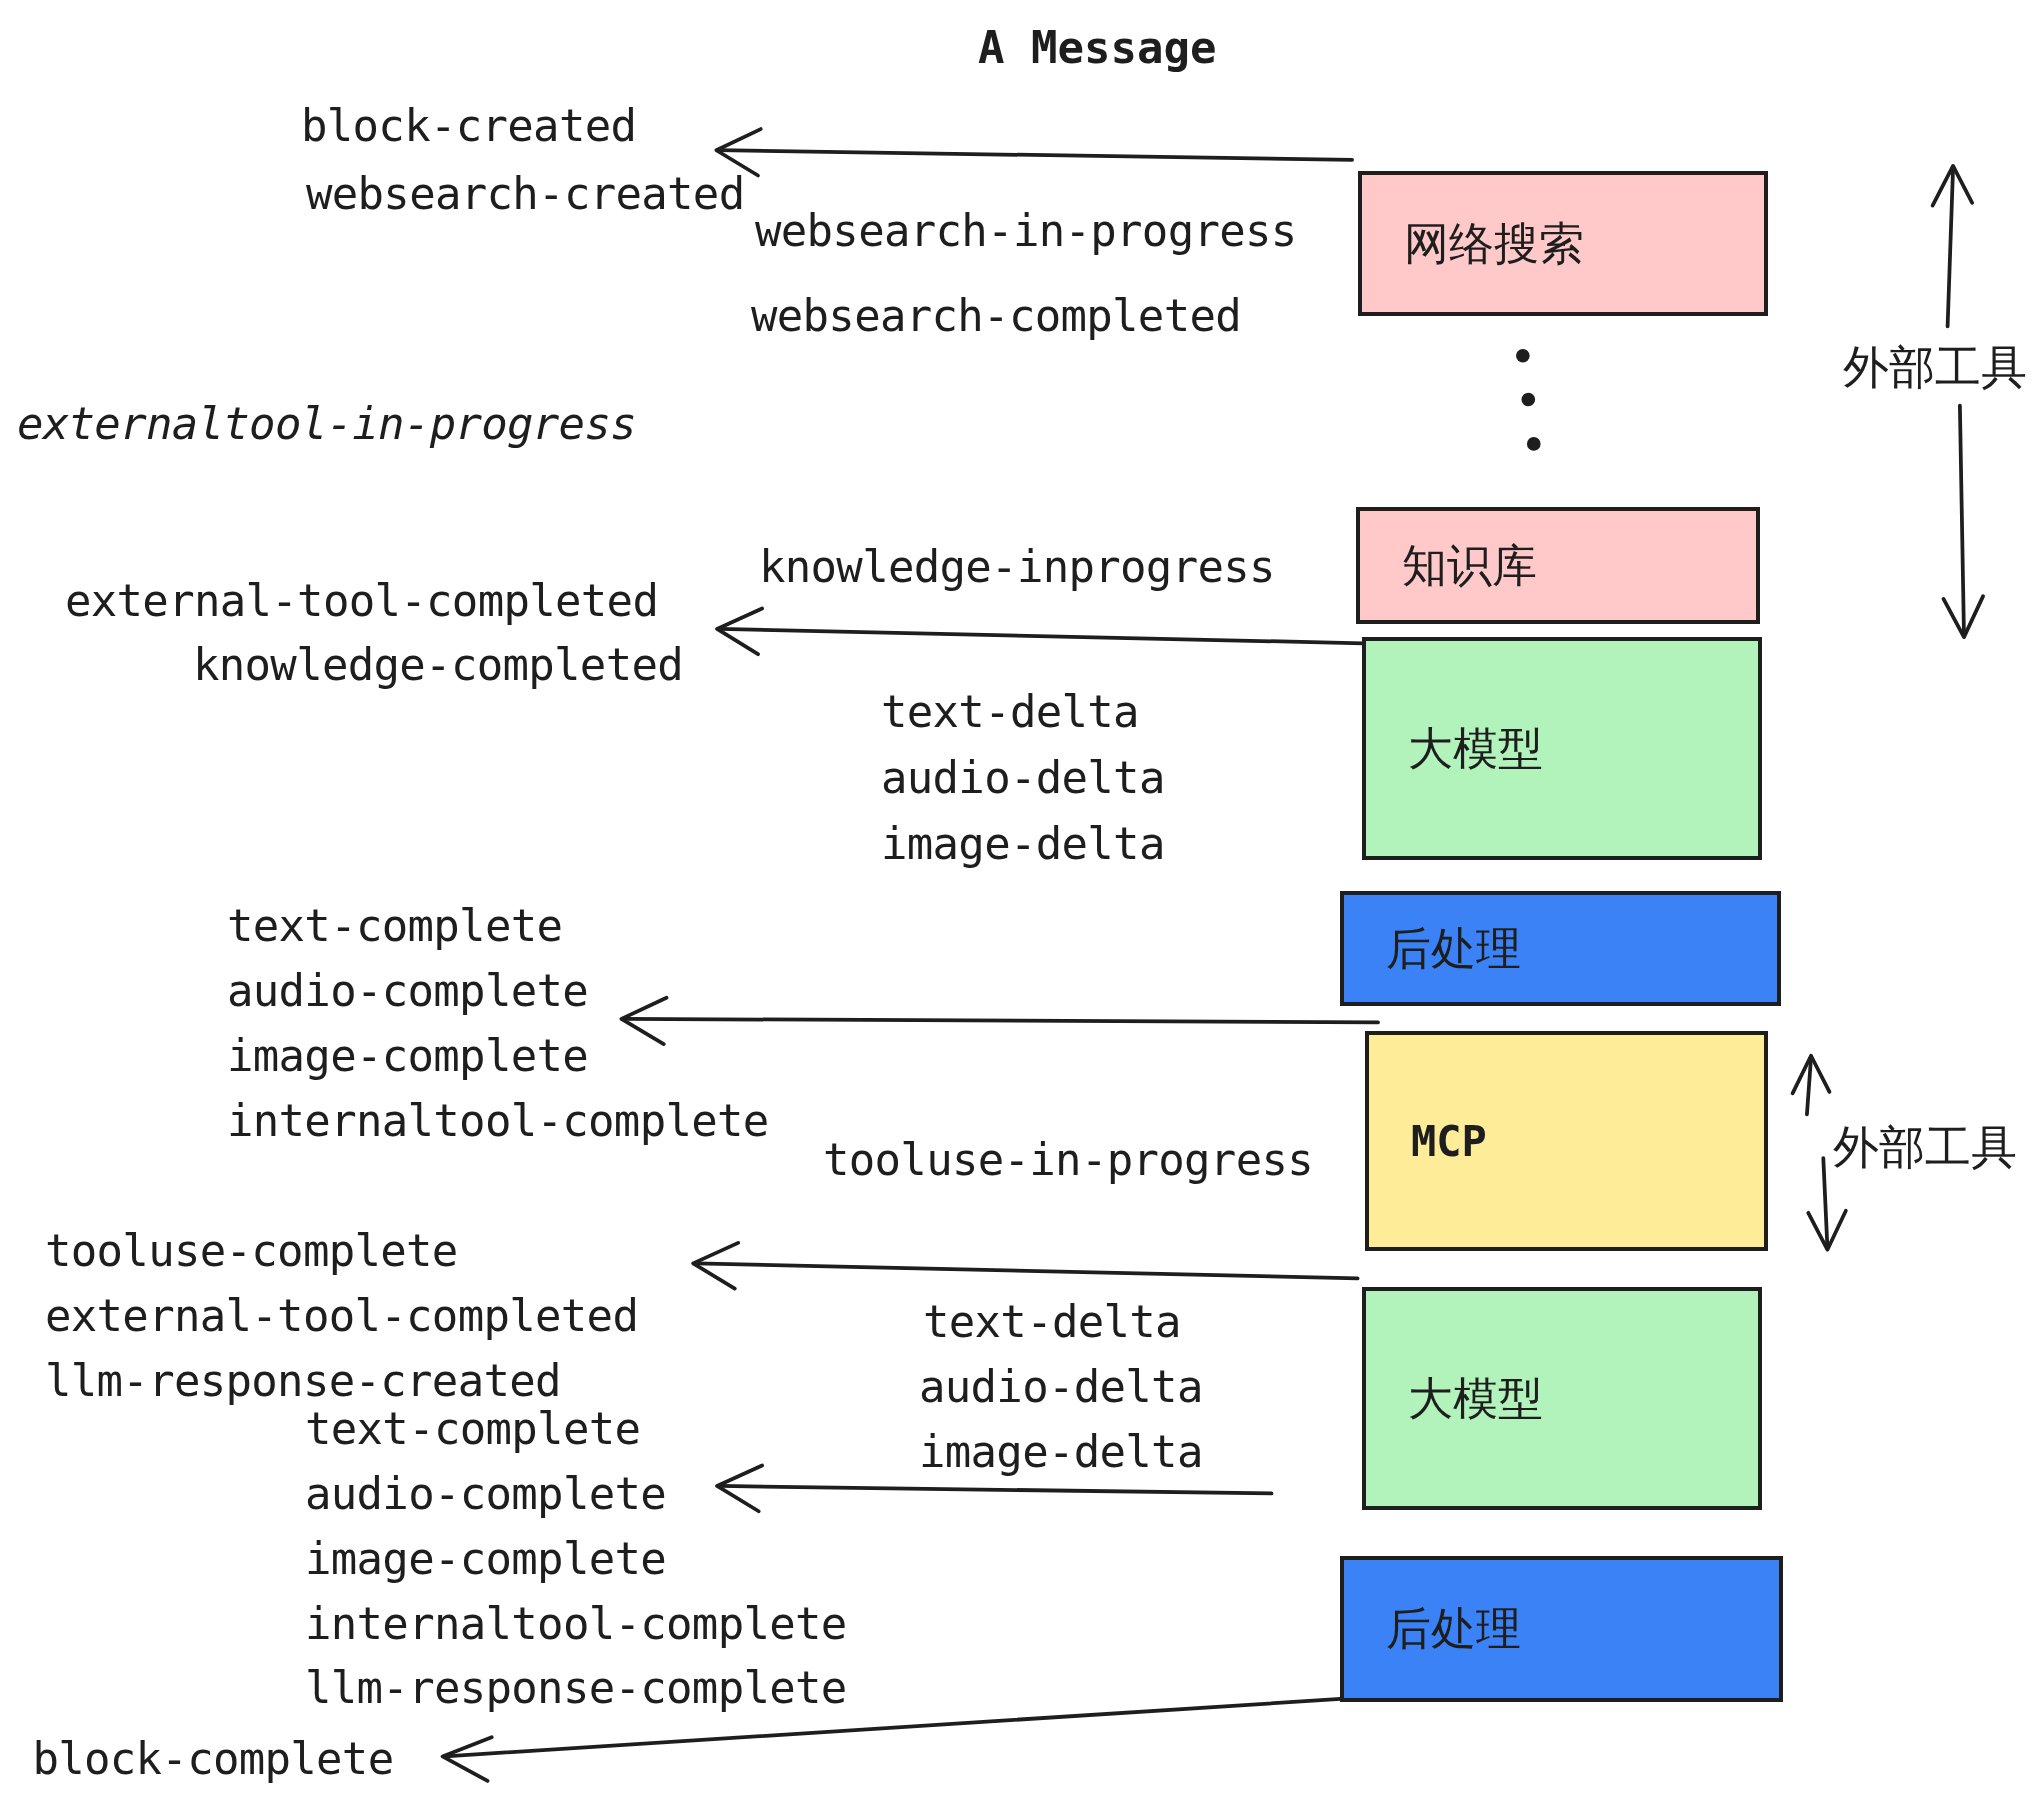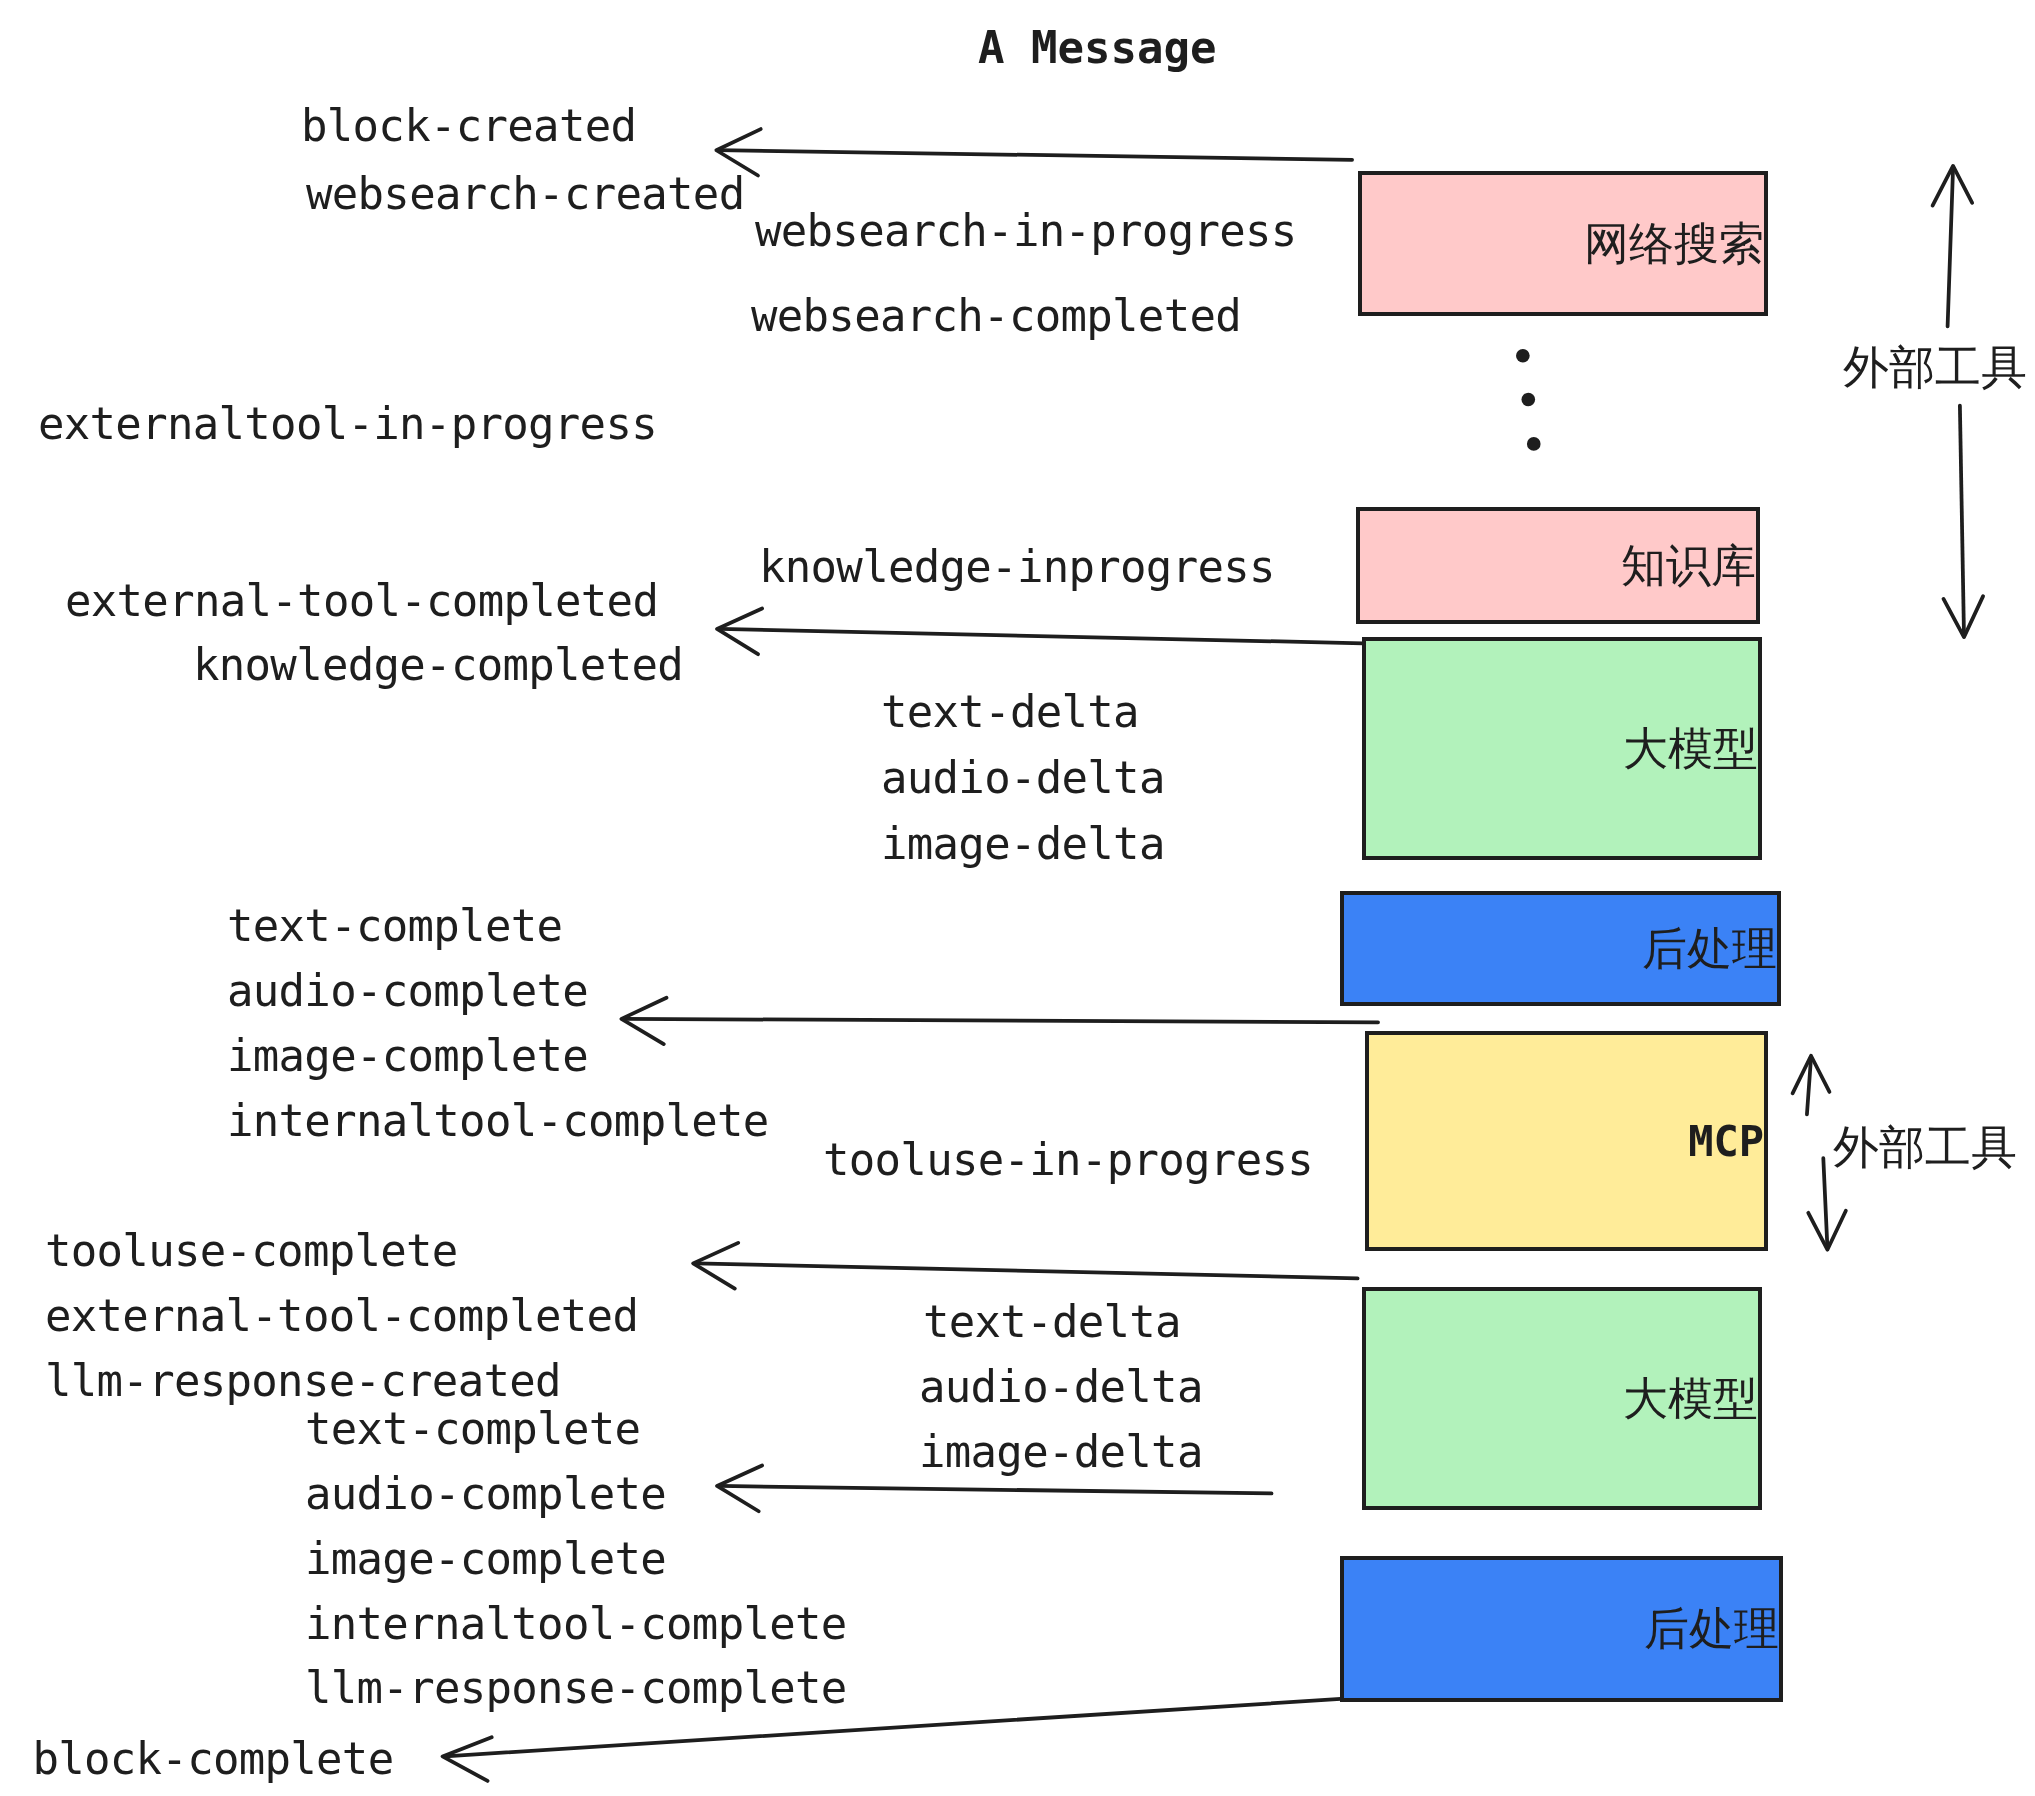--- a/index.html
+++ b/index.html
@@ -25,25 +25,26 @@
   }
   .title{
     position:absolute;
     font-size:44px;
     font-weight:bold;
     white-space:nowrap;
   }
   .box{
     position:absolute;
     border:4.1px solid var(--ink);
-    display:flex;align-items:center;justify-content:flex-end;
+    display:flex;align-items:center;justify-content:flex-start;
     box-sizing:border-box;
     font-family:"DejaVu Sans", sans-serif;
     font-size:45px;
     white-space:nowrap;
+    padding-left:42px;
   }
   .box.pink{background:var(--pink);}
   .box.green{background:var(--green);}
   .box.yellow{background:var(--yellow);}
   .box.white{background:#3b82f6;}
   .box.mono-label{font-family:"DejaVu Sans Mono", monospace;font-size:42px;font-weight:bold;}
   .cjk{
     position:absolute;
     font-family:"DejaVu Sans", sans-serif;
     font-size:46px;
@@ -114,21 +115,21 @@
       <circle class="fill" cx="2246" cy="650" r="10"></circle>
     </g>
   </svg>
 
   <div class="title" style="left:978px;top:22px;">A Message</div>
 
   <div class="ev" style="left:301px;top:100px;">block-created</div>
   <div class="ev" style="left:755px;top:205px;">websearch-in-progress</div>
   <div class="ev" style="left:306px;top:168px;">websearch-created</div>
   <div class="ev" style="left:751px;top:290px;">websearch-completed</div>
-  <div class="ev" style="left:38px;top:398px;">externaltool-in-progress</div>
+  <div class="ev" style="left:17px;top:398px;font-style:italic;">externaltool-in-progress</div>
   <div class="ev" style="left:759px;top:541px;">knowledge-inprogress</div>
   <div class="ev" style="left:65px;top:575px;">external-tool-completed</div>
   <div class="ev" style="left:193px;top:639px;">knowledge-completed</div>
 
   <div class="ev" style="left:881px;top:686px;">text-delta</div>
   <div class="ev" style="left:881px;top:752px;">audio-delta</div>
   <div class="ev" style="left:881px;top:818px;">image-delta</div>
 
   <div class="ev" style="left:227px;top:900px;">text-complete</div>
   <div class="ev" style="left:227px;top:965px;">audio-complete</div>

